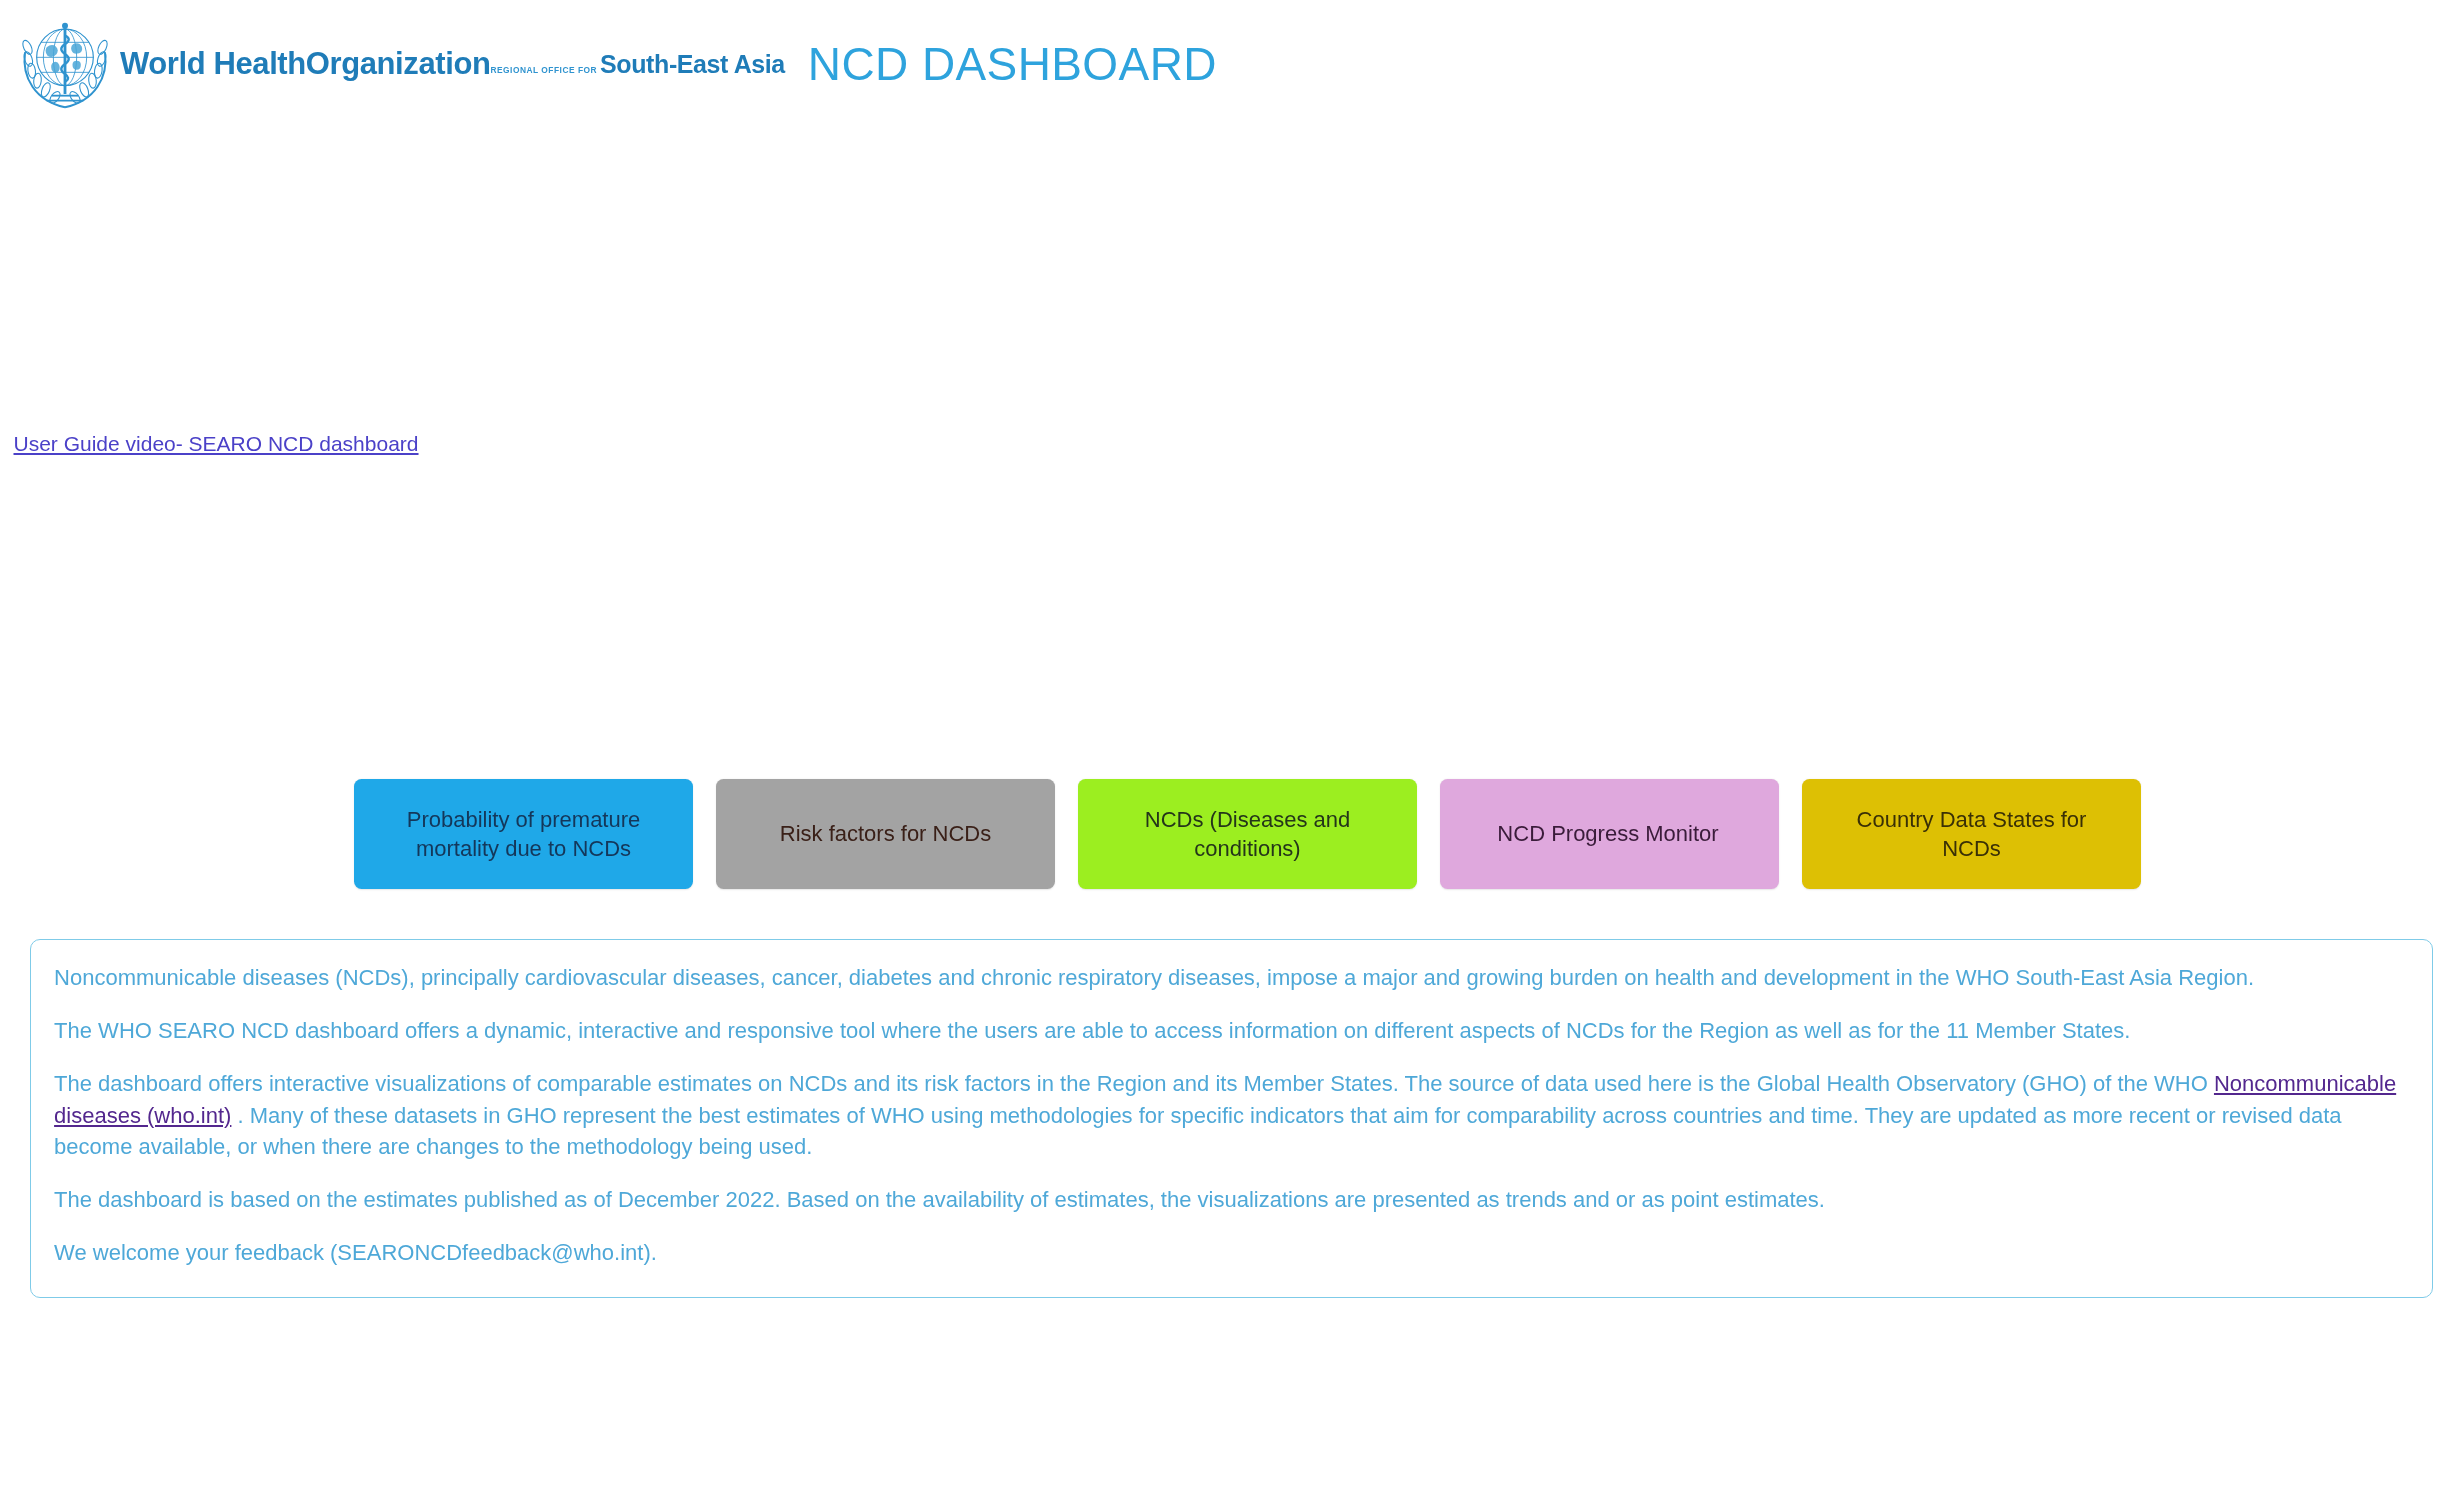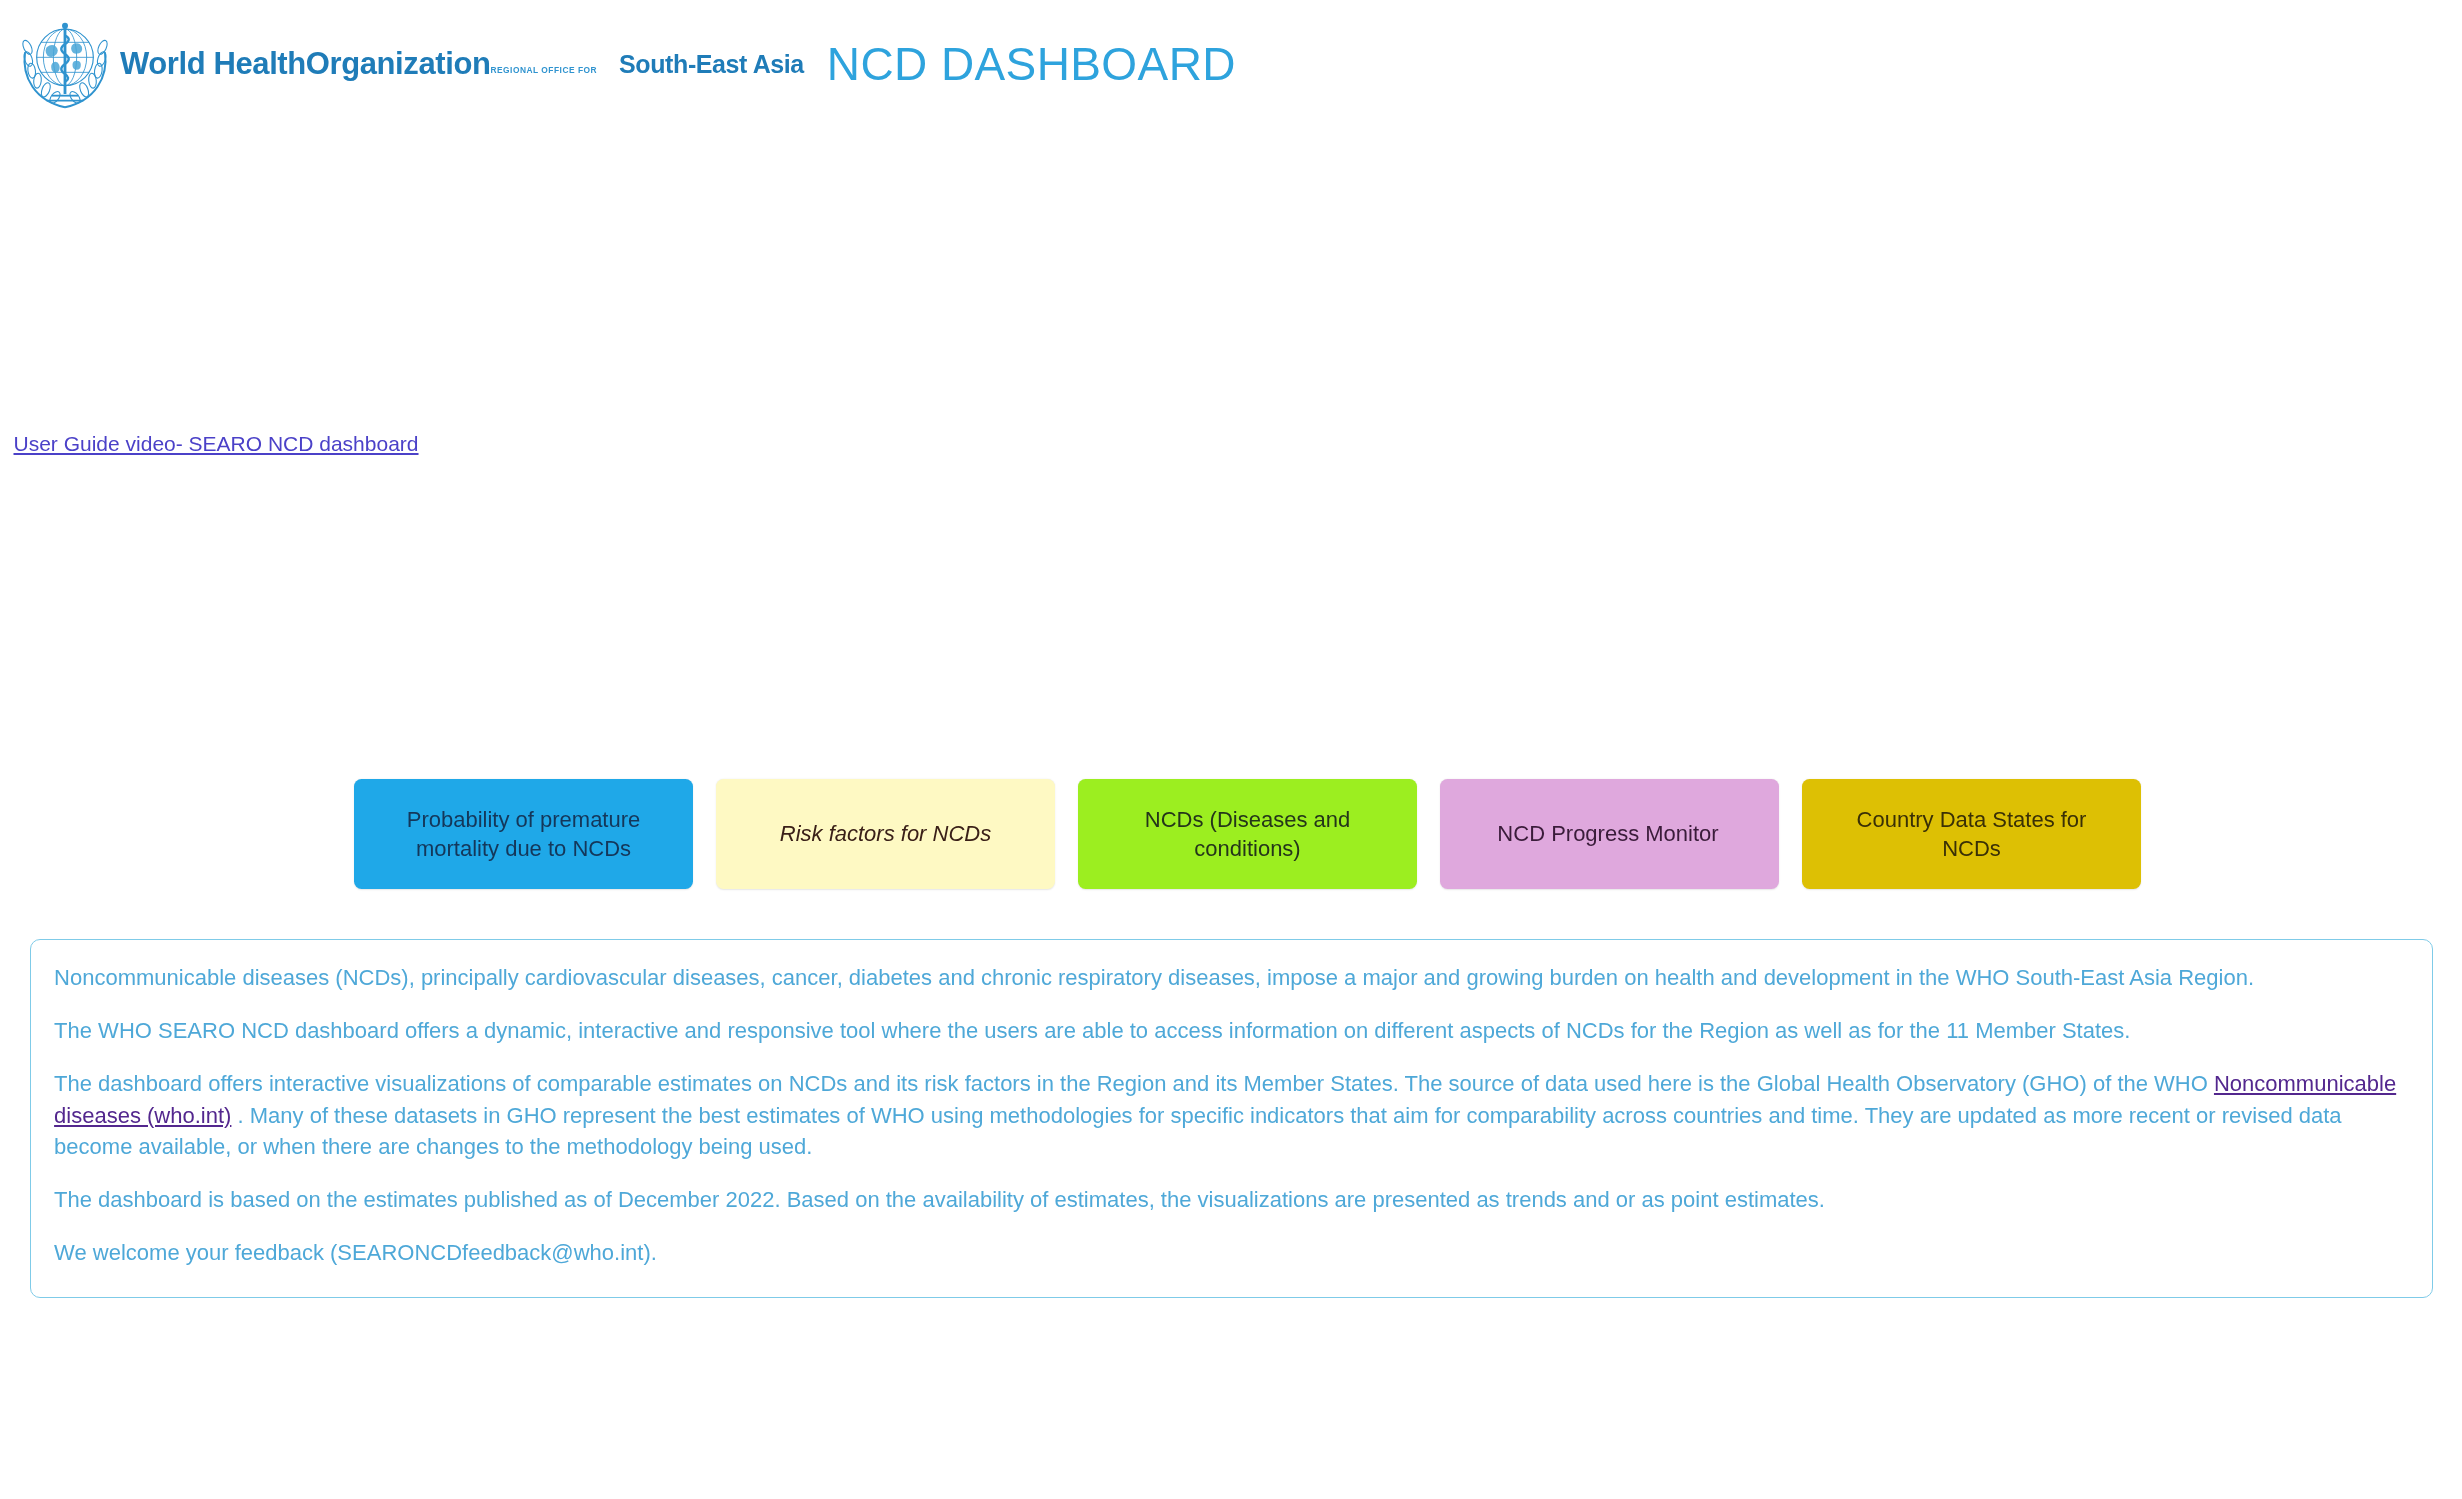--- a/index.html
+++ b/index.html
@@ -55,21 +55,21 @@
   .wm-org2 { font-size: 31px; color: #1f7cb8; }
   .wm-rule {
     height: 2.5px;
     background: #2f93cf;
     margin: 4.2px 0 3.4px 0;
     width: 100%;
   }
   .wm-bottom-row {
     display: flex;
     align-items: flex-end;
-    gap: 22px;
+    gap: 3px;
   }
   .wm-regional {
     font-size: 8.4px;
     font-weight: bold;
     color: #2f93cf;
     letter-spacing: 0.5px;
     white-space: nowrap;
     padding-bottom: 4.2px;
   }
   .wm-sea {
@@ -226,21 +226,21 @@
 
 <div id="nav-buttons">
 
   <button class="nav-button" style="background: rgb(31, 168, 232); color: rgb(20, 55, 90);">
     <span>
       <span>Probability of premature</span>
       <span>mortality due to NCDs</span>
     </span>
   </button>
 
-  <button class="nav-button" style="background: #fef9c3; color: rgb(58, 32, 24); font-style: italic;">
+  <button class="nav-button" style="background: #a3a3a3; color: rgb(58, 32, 24);">
     <span>
       <span>Risk factors for NCDs</span>
     </span>
   </button>
 
   <button class="nav-button" style="background: rgb(156, 238, 32); color: rgb(36, 53, 26);">
     <span>
       <span>NCDs (Diseases and</span>
       <span>conditions)</span>
     </span>

